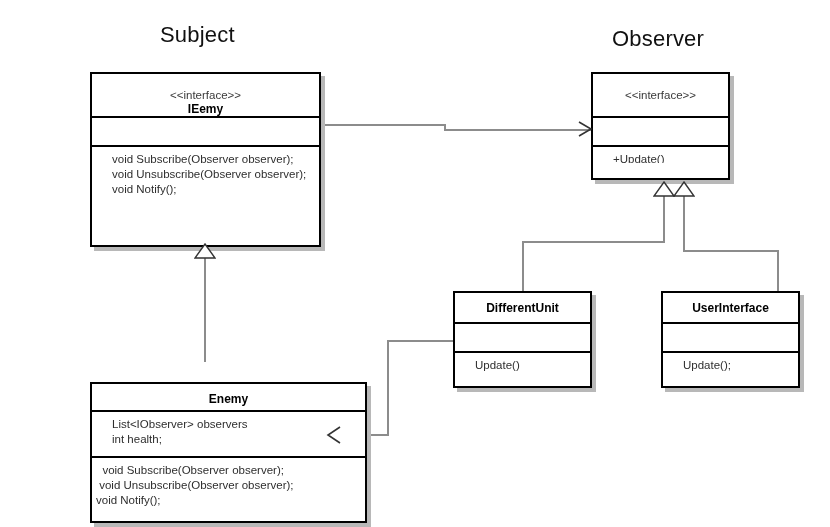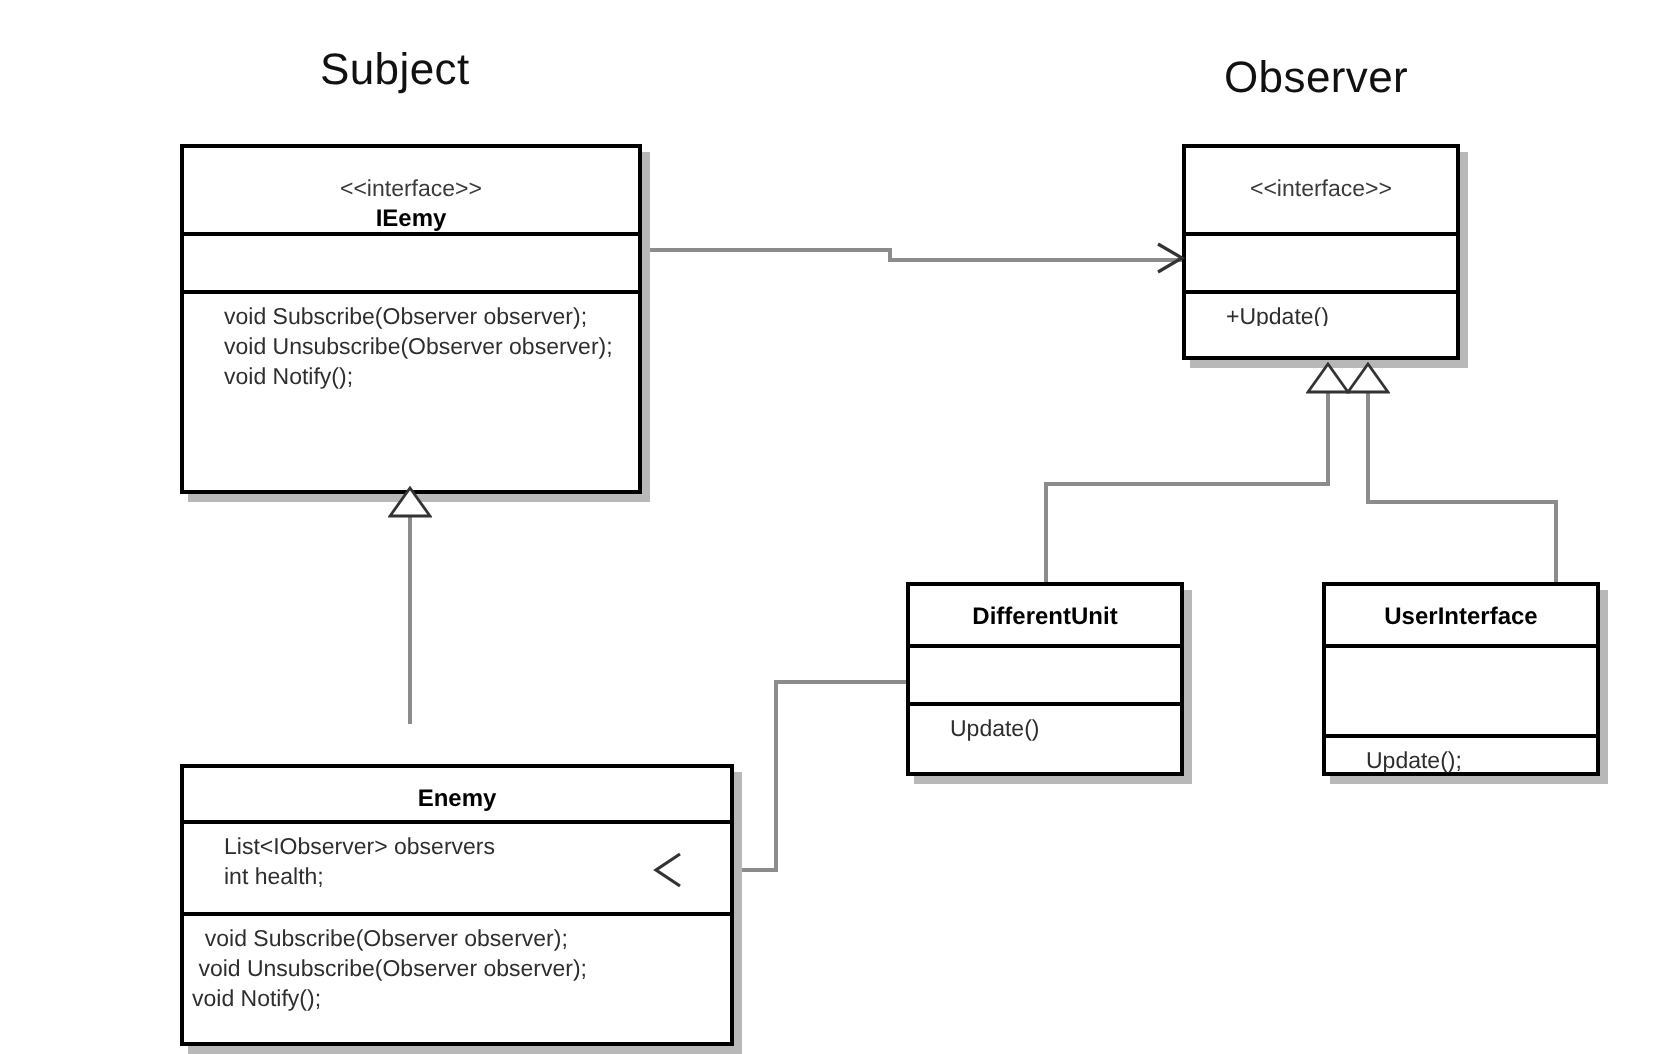--- a/index.html
+++ b/index.html
@@ -180,18 +180,18 @@
     <div class="compartment" style="height:35px;">
       <div class="member-list">Update()</div>
     </div>
   </div>
 
   <div class="uml-box" style="left:661px; top:291px; width:139px; height:97px;">
     <div class="compartment name-only" style="height:29px;">UserInterface</div>
     <div class="compartment" style="height:29px;">
       <div class="member-list"></div>
     </div>
-    <div class="compartment" style="height:35px;margin-top:16px;">
+    <div class="compartment" style="height:35px;">
       <div class="member-list">Update();</div>
     </div>
   </div>
 
 </div>
 
 </body></html>

